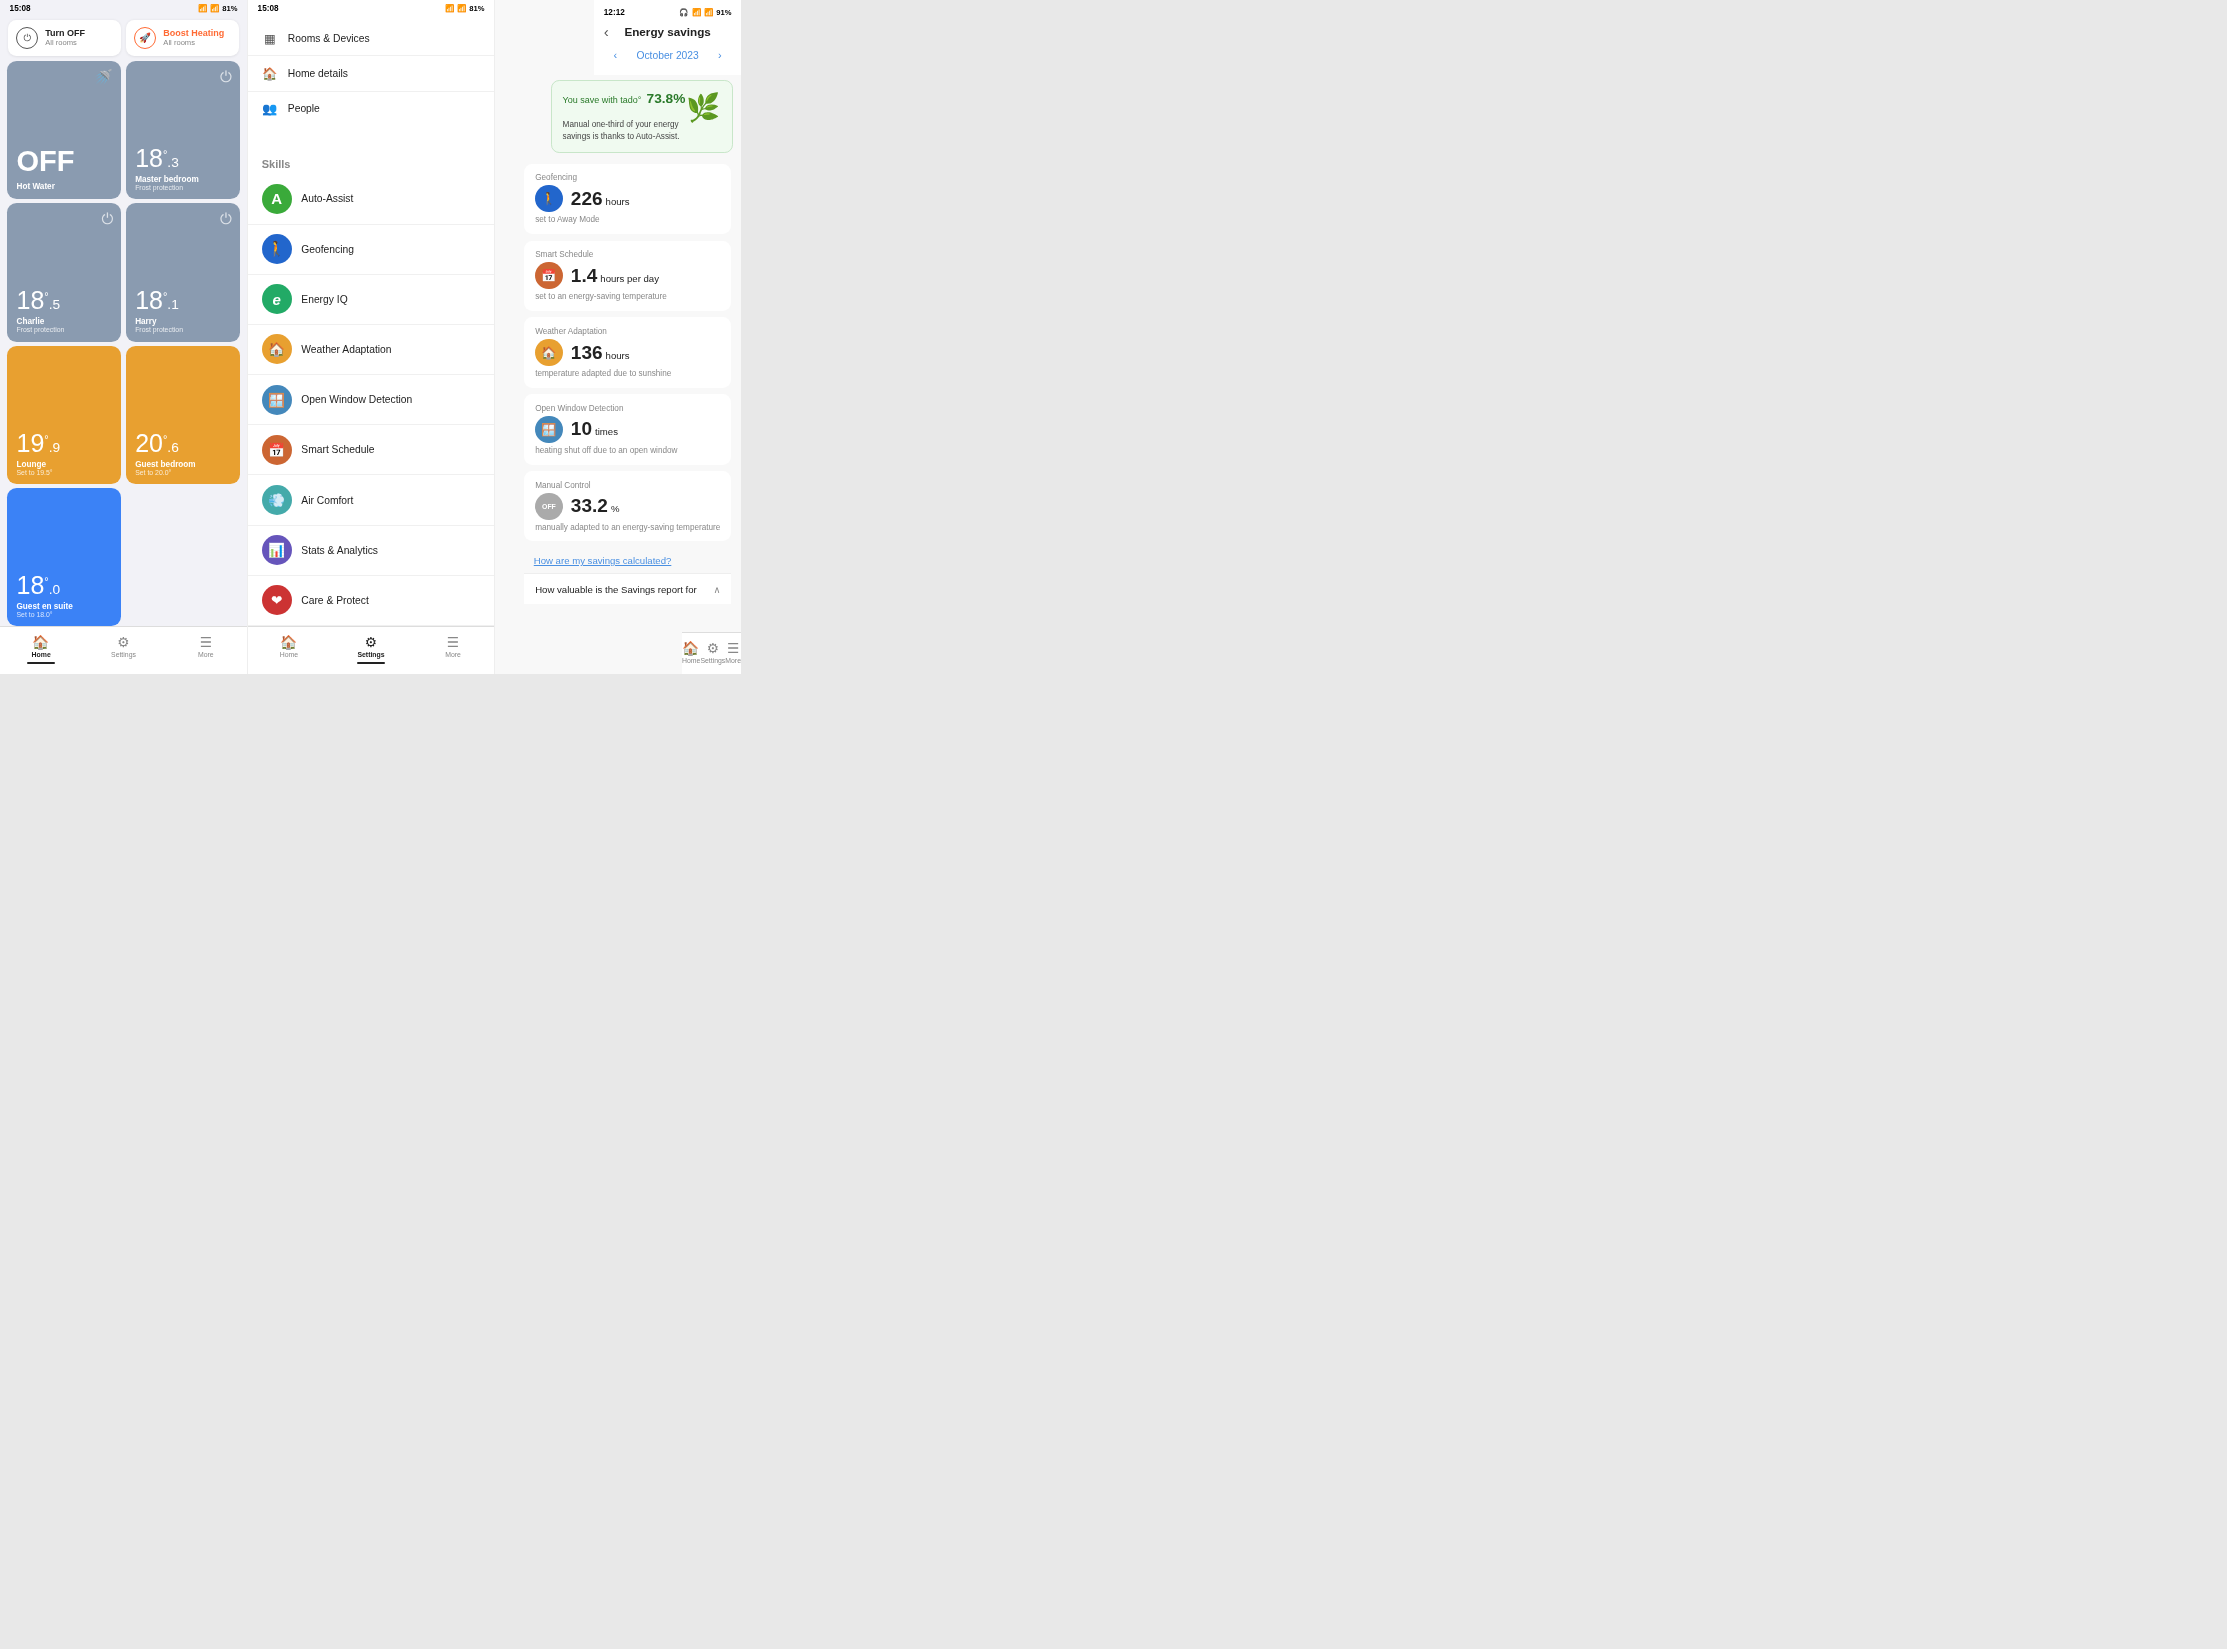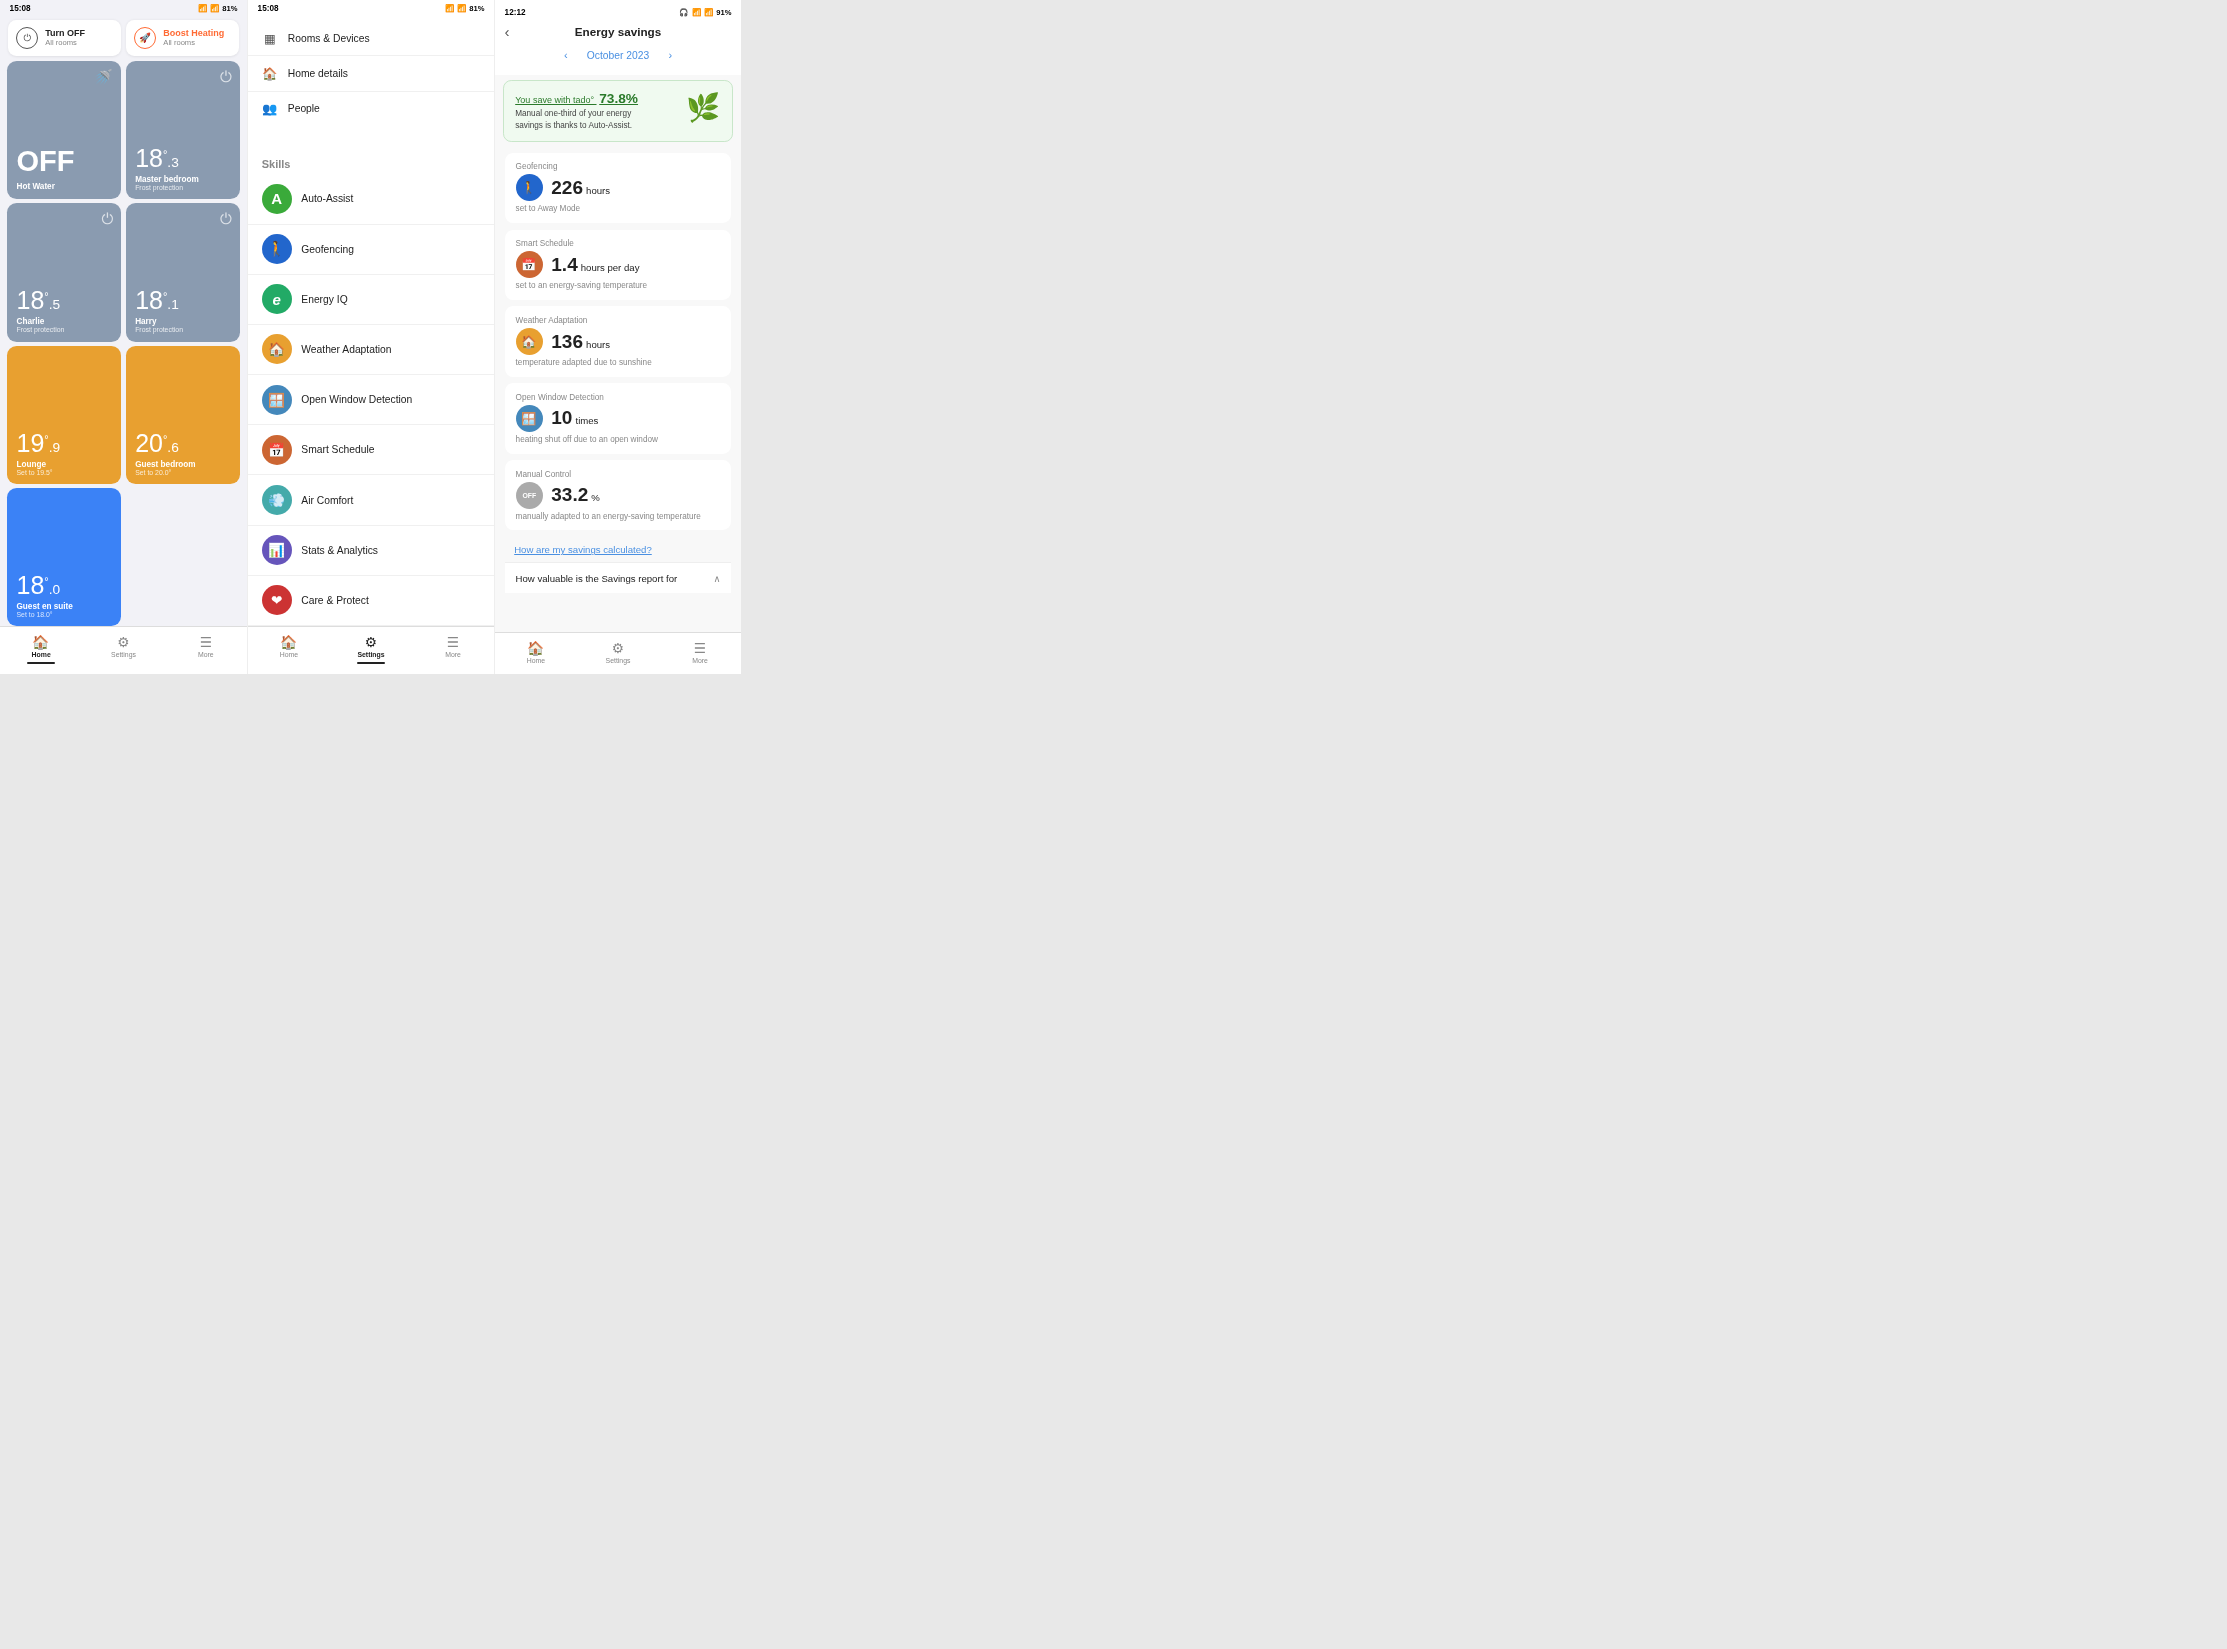--- a/index.html
+++ b/index.html
@@ -228,20 +228,21 @@
     }
 
     
     .energy-panel {
       width: 247px;
       background: #f8f8f8;
       display: flex;
       flex-direction: column;
       overflow: hidden;
       border-left: 0.7px solid #eee;
+      align-items: flex-end;
     }
     .energy-header {
       background: white;
       padding: 4.1px 9.6px 6.9px;
     }
     .energy-topbar {
       display: flex;
       justify-content: space-between;
       align-items: center;
       padding: 4.1px 0 2.7px;
@@ -278,22 +279,21 @@
       border-radius: 8.2px;
       padding: 9.6px 11px;
       margin: 5.5px 8.2px;
       display: flex;
       justify-content: space-between;
       align-items: flex-start;
     }
     .savings-text .save-label {
       font-size: 9px;
       color: #2a7a2a;
-      margin-bottom: 2px;
-      text-decoration: underline;
+      margin-bottom: 13px;
     }
     .savings-text .save-desc {
       font-size: 8.2px;
       color: #444;
       max-width: 124px;
       line-height: 1.4;
     }
     .plant-icon { font-size: 27.5px; }
     .energy-content {
       padding: 5.5px 9.6px;

